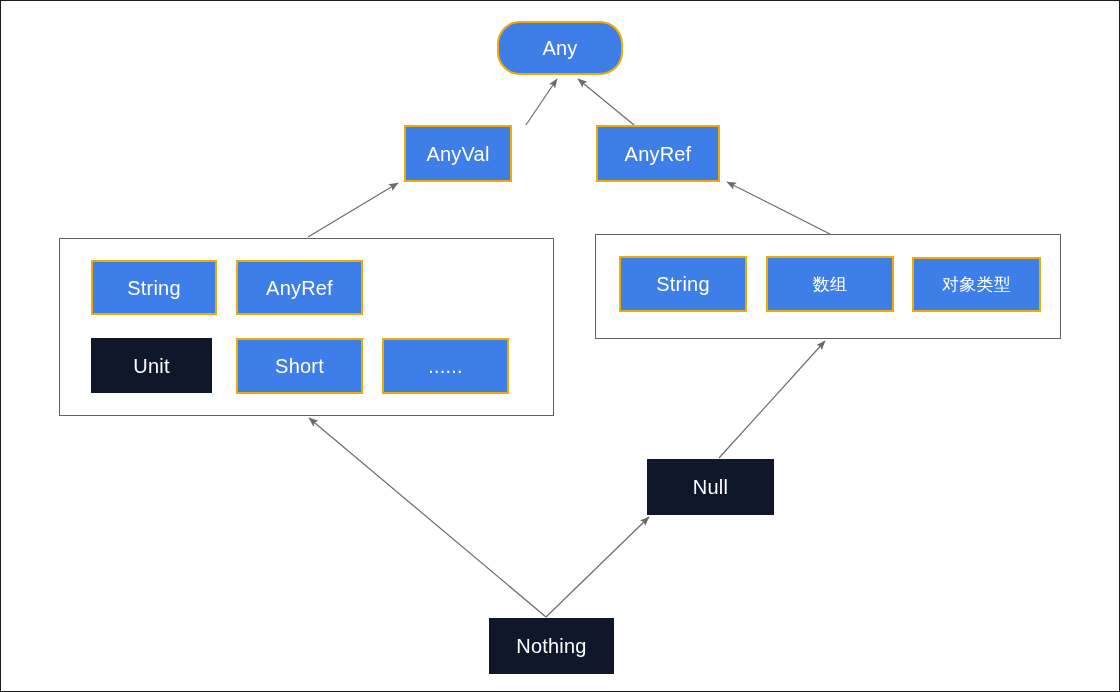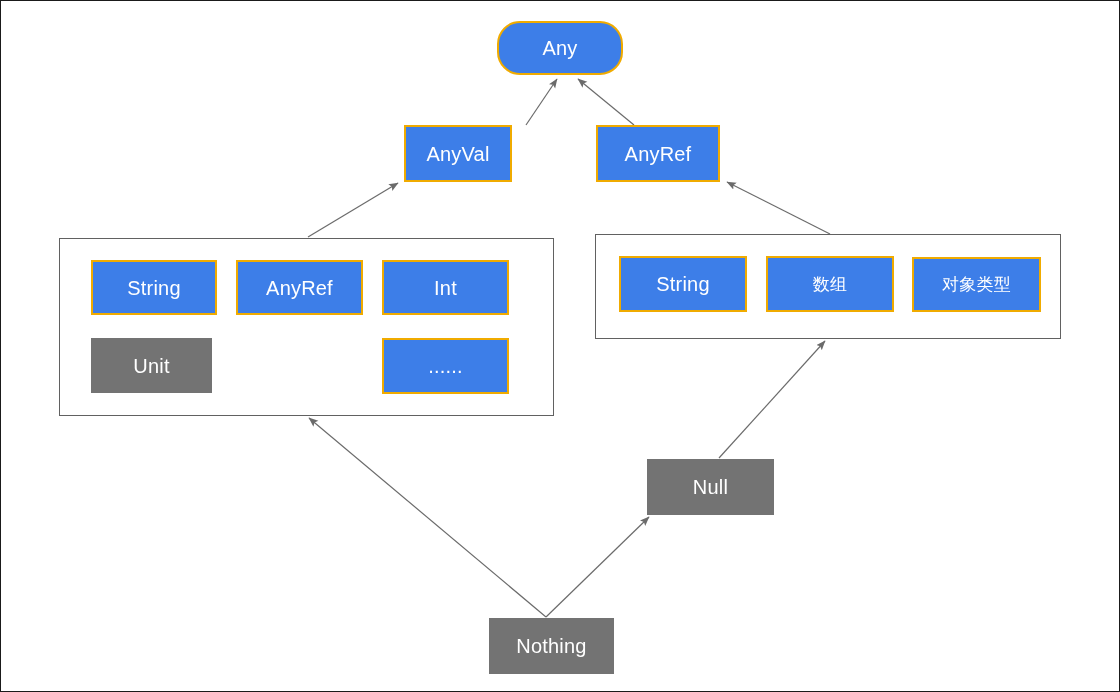--- a/index.html
+++ b/index.html
@@ -37,21 +37,21 @@
     line-height: 1;
     letter-spacing: 0.2px;
     white-space: nowrap;
     z-index: 3;
   }
   .node.blue {
     background: #3d7ee8;
     border: 2px solid #f0ab00;
   }
   .node.red {
-    background: #737373;
+    background: #0f172a;
     border: none;
   }
   .node.cjk {
     font-family: "DejaVu Sans", "Liberation Sans", sans-serif;
     font-size: 17px;
   }
   .group-box {
     position: absolute;
     box-sizing: border-box;
     border: 1px solid #616161;
@@ -83,22 +83,22 @@
 
   <div class="group-box" style="left: 58px; top: 237px; width: 495px; height: 178px;"></div>
   <div class="group-box" style="left: 594px; top: 233px; width: 466px; height: 105px;"></div>
 
   <div class="node blue" style="left: 496px; top: 20px; width: 126px; height: 54px; border-radius: 23px;">Any</div>
   <div class="node blue" style="left: 403px; top: 124px; width: 108px; height: 57px;">AnyVal</div>
   <div class="node blue" style="left: 595px; top: 124px; width: 124px; height: 57px;">AnyRef</div>
 
   <div class="node blue" style="left: 90px; top: 259px; width: 126px; height: 55px;">String</div>
   <div class="node blue" style="left: 235px; top: 259px; width: 127px; height: 55px;">AnyRef</div>
-  <div class="node blue" style="left: 381px; top: 259px; width: 127px; height: 55px;">Int</div>
   <div class="node red" style="left: 90px; top: 337px; width: 121px; height: 55px;">Unit</div>
+  <div class="node blue" style="left: 235px; top: 337px; width: 127px; height: 56px;">Short</div>
   <div class="node blue" style="left: 381px; top: 337px; width: 127px; height: 56px;">......</div>
 
   <div class="node blue" style="left: 618px; top: 255px; width: 128px; height: 56px;">String</div>
   <div class="node blue cjk" style="left: 765px; top: 255px; width: 128px; height: 56px;">数组</div>
   <div class="node blue cjk" style="left: 911px; top: 256px; width: 129px; height: 55px;">对象类型</div>
 
   <div class="node red" style="left: 646px; top: 458px; width: 127px; height: 56px;">Null</div>
   <div class="node red" style="left: 488px; top: 617px; width: 125px; height: 56px;">Nothing</div>
 
 </div>

